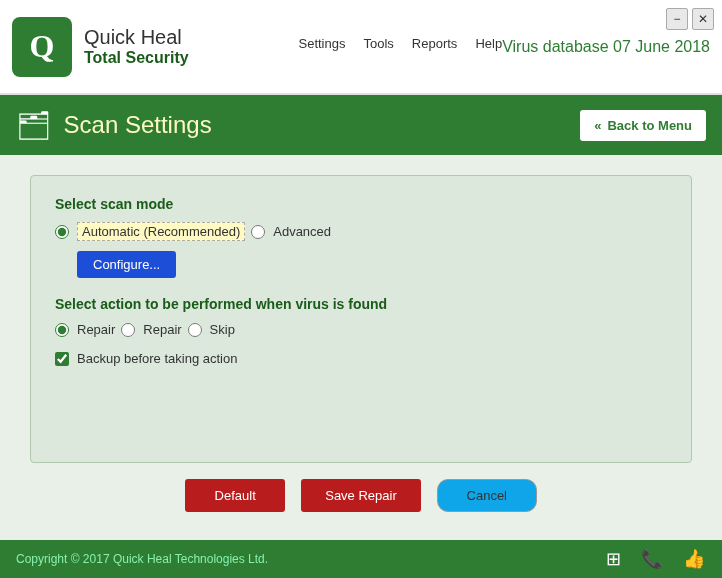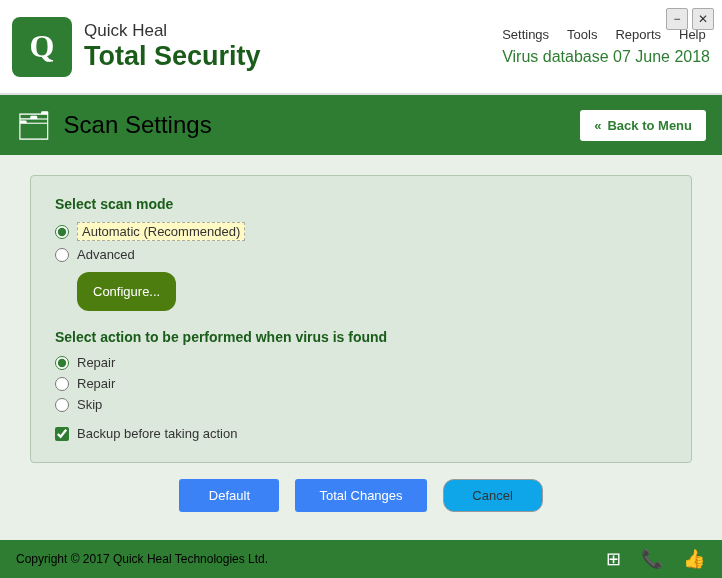--- a/index.html
+++ b/index.html
@@ -38,34 +38,34 @@
       color: white;
       font-size: 32px;
       font-weight: bold;
       font-family: Georgia, serif;
     }
     .app-title {
       display: flex;
       flex-direction: column;
     }
     .app-title-top {
-      font-size: 17px;
+      font-size: 20px;
       color: #333;
       font-weight: normal;
     }
     .app-title-bottom {
-      font-size: 27px;
+      font-size: 16px;
       color: #1a5c1a;
       font-weight: bold;
     }
     .header-right {
       margin-left: auto;
       display: flex;
-      flex-direction: column;
-      align-items: flex-start;
+      flex-direction: row;
+      align-items: center;
     }
     .nav-menu {
       display: flex;
       gap: 18px;
       margin-bottom: 6px;
       align-items: center;
     }
     .nav-menu a {
       color: #333;
       text-decoration: none;
@@ -109,21 +109,21 @@
     .section-title-area {
       display: flex;
       align-items: center;
       gap: 12px;
     }
     .scan-icon {
       color: white;
       font-size: 28px;
     }
     .section-title-text {
-      color: #000000;
+      color: #fef9c3;
       font-size: 24px;
       font-weight: normal;
     }
     .back-btn {
       background: white;
       color: #2e7d32;
       border: none;
       padding: 8px 14px;
       cursor: pointer;
       font-size: 13px;
@@ -152,21 +152,20 @@
 
     .section-label {
       color: #1a5c1a;
       font-size: 14px;
       font-weight: bold;
       margin-bottom: 10px;
     }
 
     .radio-group {
       display: flex;
-      flex-direction: column;
       gap: 6px;
       margin-bottom: 10px;
     }
     .radio-item {
       display: flex;
       align-items: center;
       gap: 8px;
       font-size: 13px;
       color: #333;
       cursor: pointer;
@@ -178,27 +177,27 @@
       cursor: pointer;
     }
     .radio-label-recommended {
       background: #fff9c4;
       border: 1px dashed #aaa;
       padding: 1px 4px;
       font-size: 13px;
     }
 
     .configure-btn {
-      background: #4d7c0f;
+      background: #1d4ed8;
       color: white;
       border: none;
-      padding: 12px 16px;
-      cursor: pointer;
-      font-size: 13px;
-      border-radius: 12px;
+      padding: 6px 16px;
+      cursor: pointer;
+      font-size: 13px;
+      border-radius: 3px;
       margin-bottom: 18px;
       margin-left: 22px;
     }
 
     .checkbox-item {
       display: flex;
       align-items: flex-end;
       gap: 8px;
       font-size: 13px;
       color: #333;
@@ -213,21 +212,21 @@
     }
 
     
     .footer-buttons {
       display: flex;
       justify-content: center;
       gap: 16px;
       padding: 16px 0 8px 0;
     }
     .footer-btn {
-      background: #3b82f6;
+      background: #b91c1c;
       color: white;
       border: none;
       padding: 8px 24px;
       cursor: pointer;
       font-size: 13px;
       border-radius: 3px;
       min-width: 100px;
     }
     .footer-btn-outline {
       background: #0ea5e9;
@@ -243,21 +242,21 @@
     
     .status-bar {
       background: #2e7d32;
       height: 38px;
       display: flex;
       align-items: center;
       padding: 0 16px;
       justify-content: space-between;
     }
     .status-text {
-      color: #000000;
+      color: #86efac;
       font-size: 12px;
     }
     .status-icons {
       display: flex;
       gap: 20px;
       align-items: center;
     }
     .status-icon {
       color: white;
       font-size: 18px;
@@ -337,21 +336,21 @@
 
     <label class="checkbox-item">
       <input type="checkbox" checked="" style="">
       <span>Backup before taking action</span>
     </label>
 
   </div>
 
   <div class="footer-buttons">
     <button class="footer-btn">Default</button>
-    <button class="footer-btn">Total Changes</button>
+    <button class="footer-btn">Save Repair</button>
     <button class="footer-btn-outline">Cancel</button>
   </div>
 </div>
 
 <div class="status-bar">
   <span class="status-text">Copyright © 2017 Quick Heal Technologies Ltd.</span>
   <div class="status-icons">
     <span class="status-icon">⊞</span>
     <span class="status-icon">📞</span>
     <span class="status-icon">👍</span>

